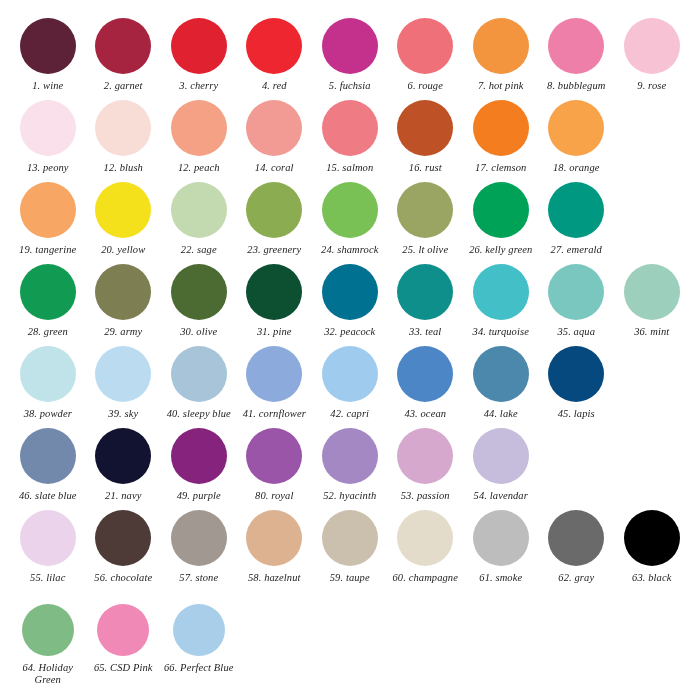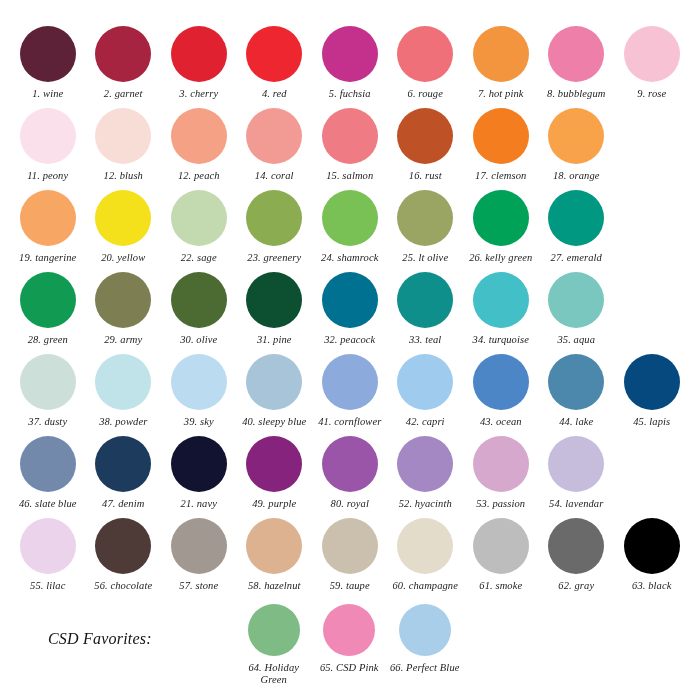--- a/index.html
+++ b/index.html
@@ -19,21 +19,20 @@
     width: 700px;
     height: 700px;
     box-sizing: border-box;
     padding: 18px 10px 0 10px;
   }
   .swatch-row {
     display: flex;
     width: 680px;
     margin: 0 auto;
     height: 82px;
-    align-items: flex-end;
   }
   .swatch-cell {
     flex: 0 0 75.5px;
     width: 75.5px;
     display: flex;
     flex-direction: column;
     align-items: center;
   }
   .dot {
     width: 56px;
@@ -127,21 +126,21 @@
           <div class="caption">8. bubblegum</div>
         </div>
         <div class="swatch-cell">
           <span class="dot" style="background: rgb(247, 194, 212);"></span>
           <div class="caption">9. rose</div>
         </div>
       </div>
       <div class="swatch-row">
         <div class="swatch-cell">
           <span class="dot" style="background: rgb(249, 224, 234);"></span>
-          <div class="caption">11. peony</div>
+          <div class="caption">13. peony</div>
         </div>
         <div class="swatch-cell">
           <span class="dot" style="background: rgb(248, 221, 215);"></span>
           <div class="caption">12. blush</div>
         </div>
         <div class="swatch-cell">
           <span class="dot" style="background: rgb(244, 161, 133);"></span>
           <div class="caption">12. peach</div>
         </div>
         <div class="swatch-cell">
@@ -225,26 +224,26 @@
           <div class="caption">33. teal</div>
         </div>
         <div class="swatch-cell">
           <span class="dot" style="background: rgb(67, 191, 199);"></span>
           <div class="caption">34. turquoise</div>
         </div>
         <div class="swatch-cell">
           <span class="dot" style="background: rgb(121, 199, 190);"></span>
           <div class="caption">35. aqua</div>
         </div>
-      </div>
-      <div class="swatch-row">
-        <div class="swatch-cell">
-          <span class="dot" style="background: rgb(204, 224, 217);"></span>
-          <div class="caption">37. dusty</div>
-        </div>
+        <div class="swatch-cell">
+          <span class="dot" style="background: rgb(157, 207, 189);"></span>
+          <div class="caption">36. mint</div>
+        </div>
+      </div>
+      <div class="swatch-row">
         <div class="swatch-cell">
           <span class="dot" style="background: rgb(191, 227, 233);"></span>
           <div class="caption">38. powder</div>
         </div>
         <div class="swatch-cell">
           <span class="dot" style="background: rgb(187, 220, 240);"></span>
           <div class="caption">39. sky</div>
         </div>
         <div class="swatch-cell">
           <span class="dot" style="background: rgb(167, 196, 217);"></span>
@@ -268,24 +267,20 @@
         </div>
         <div class="swatch-cell">
           <span class="dot" style="background: rgb(6, 73, 127);"></span>
           <div class="caption">45. lapis</div>
         </div>
       </div>
       <div class="swatch-row">
         <div class="swatch-cell">
           <span class="dot" style="background: rgb(114, 137, 172);"></span>
           <div class="caption">46. slate blue</div>
-        </div>
-        <div class="swatch-cell">
-          <span class="dot" style="background: rgb(29, 59, 92);"></span>
-          <div class="caption">47. denim</div>
         </div>
         <div class="swatch-cell">
           <span class="dot" style="background: rgb(17, 19, 48);"></span>
           <div class="caption">21. navy</div>
         </div>
         <div class="swatch-cell">
           <span class="dot" style="background: rgb(133, 35, 125);"></span>
           <div class="caption">49. purple</div>
         </div>
         <div class="swatch-cell">
@@ -339,21 +334,20 @@
           <div class="caption">62. gray</div>
         </div>
         <div class="swatch-cell">
           <span class="dot" style="background: rgb(0, 0, 0);"></span>
           <div class="caption">63. black</div>
         </div>
       </div>
     </div>
 
   <div class="favorites">
-    <div class="fav-title">CSD Favorites:</div>
     <div style="display:flex;" id="fav-row">
         <div class="fav-cell">
           <span class="dot-sm" style="background: rgb(127, 187, 132);"></span>
           <div class="caption wrap">64. Holiday Green</div>
         </div>
         <div class="fav-cell">
           <span class="dot-sm" style="background: rgb(241, 137, 183);"></span>
           <div class="caption wrap">65. CSD Pink</div>
         </div>
         <div class="fav-cell">

